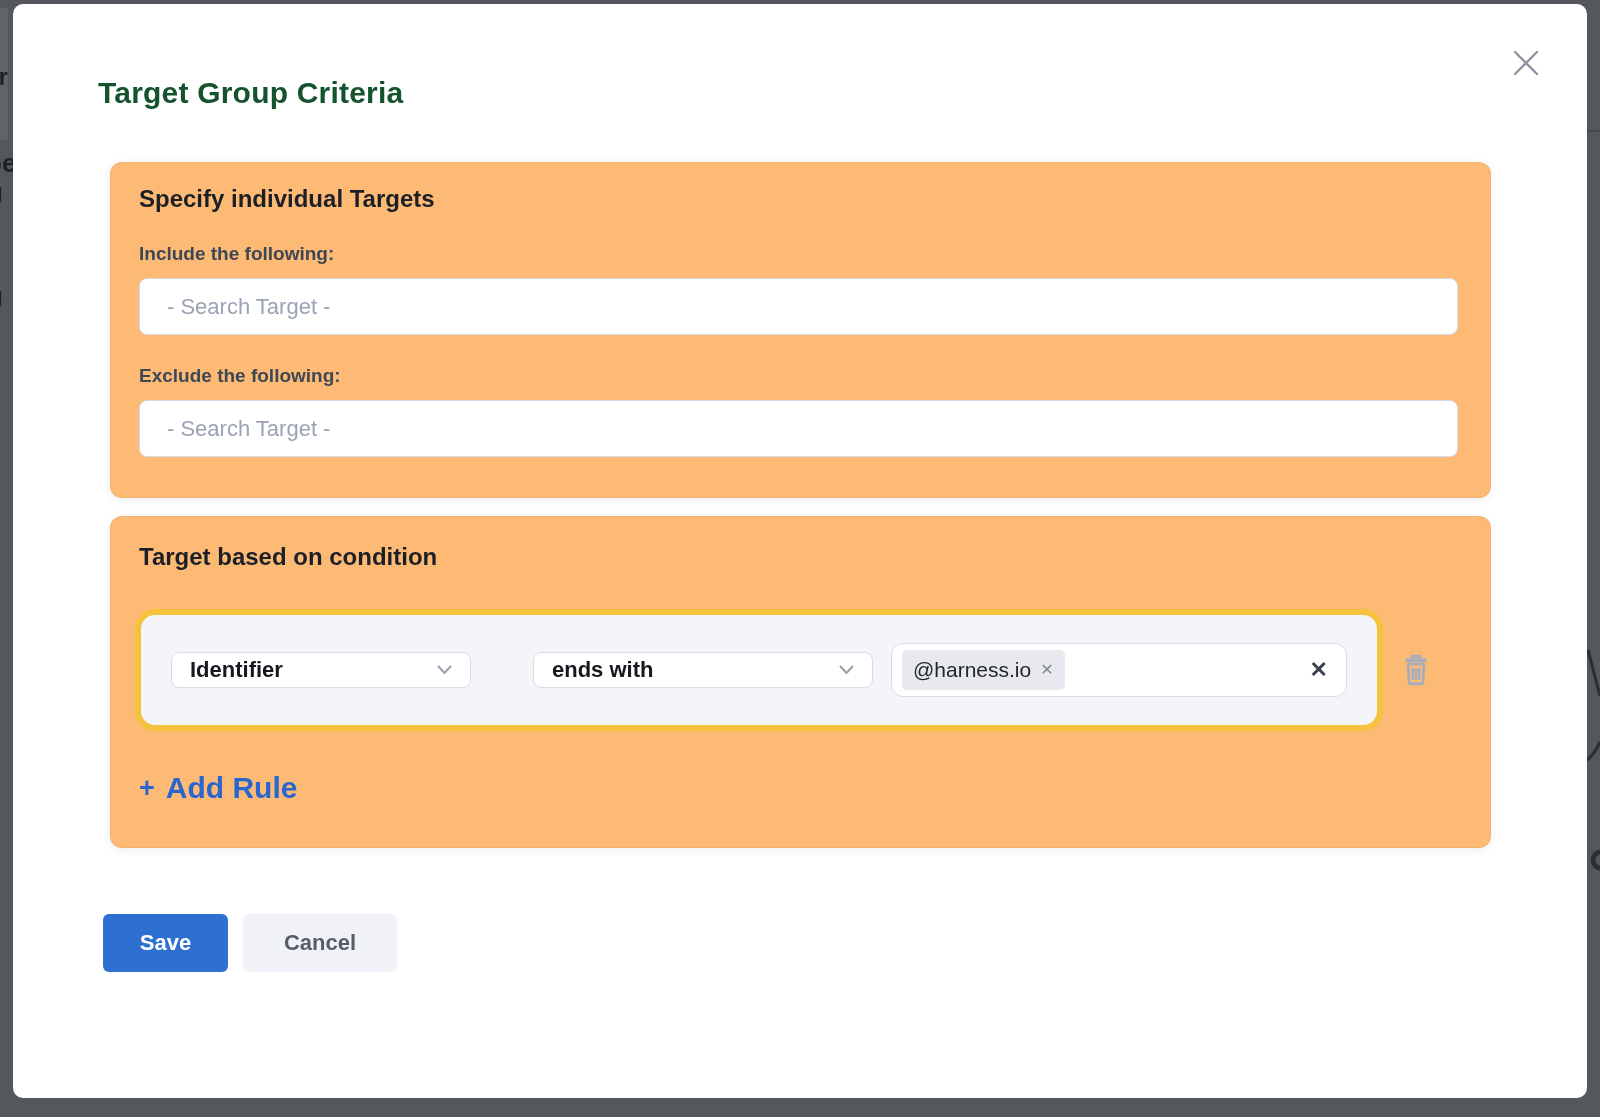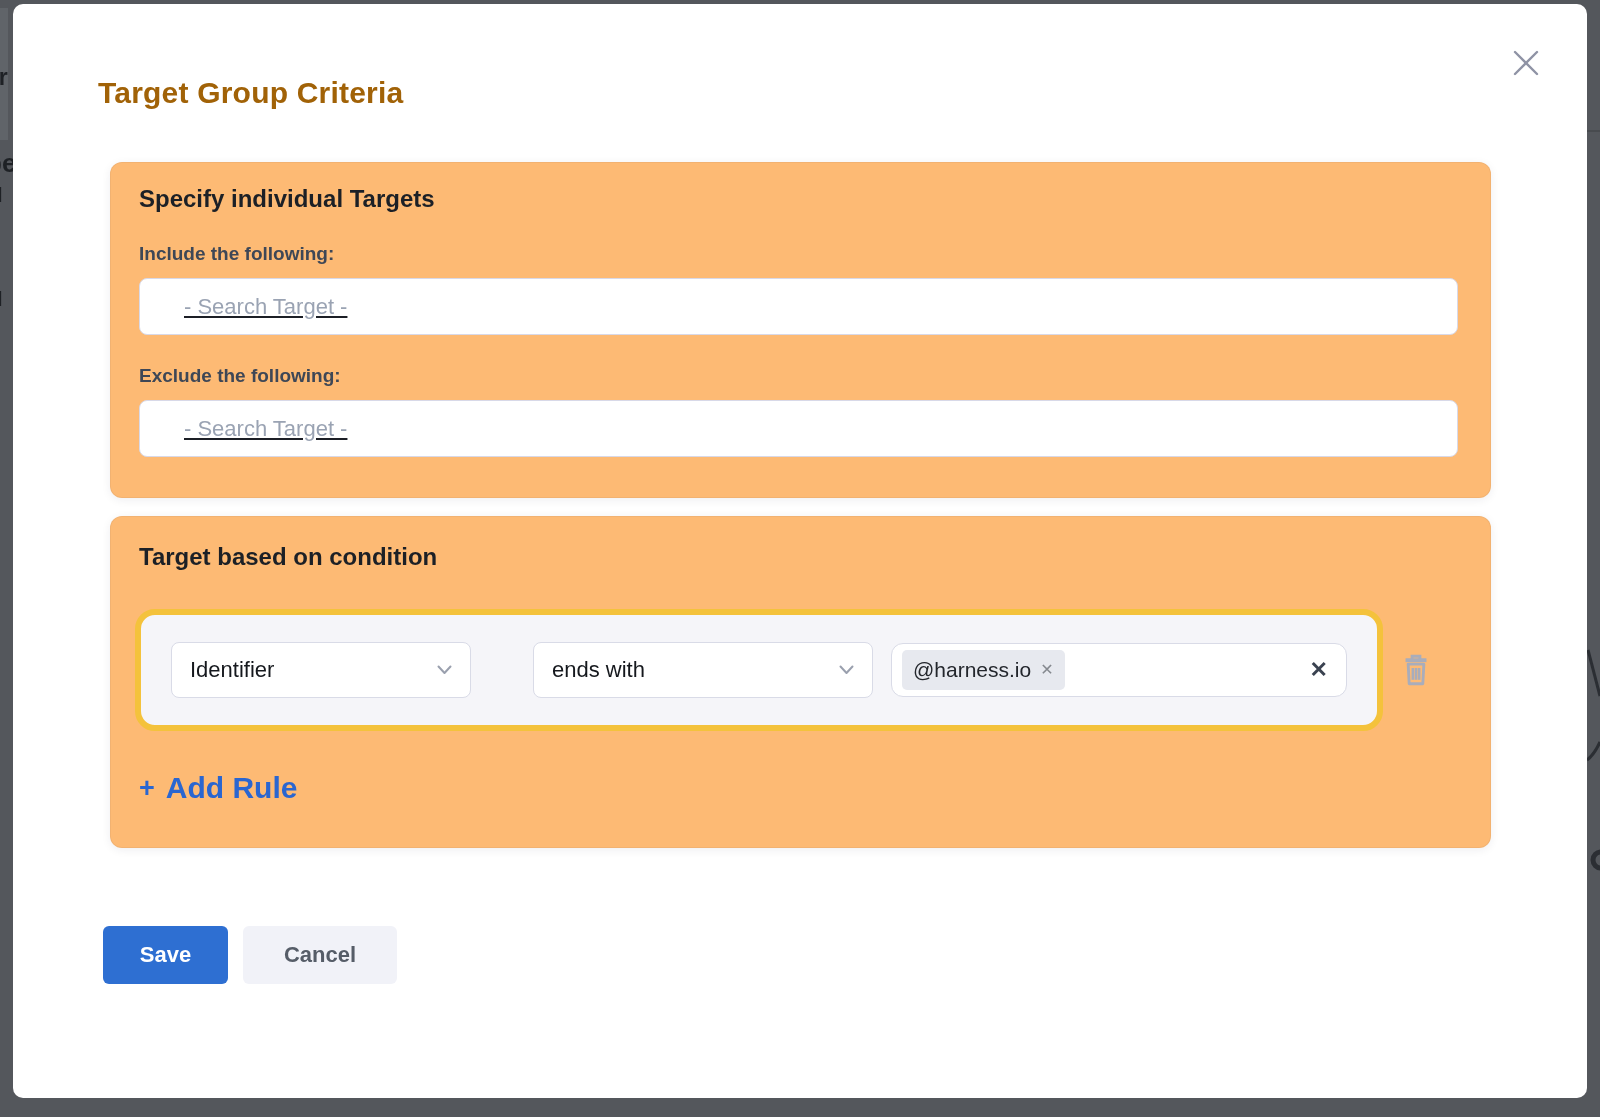--- a/index.html
+++ b/index.html
@@ -32,55 +32,55 @@
   .modal {
     position:absolute; left:13px; top:4px; width:1574px; height:1094px;
     background:#ffffff; border-radius:10px;
     padding:72px 83px 0 85px;
   }
   .close-btn {
     position:absolute; top:42px; right:44px; width:34px; height:34px;
     background:none; border:none; cursor:pointer; padding:2px;
   }
   .modal-title {
-    font-size:30px; font-weight:700; color:#a16207; letter-spacing:.2px;
+    font-size:30px; font-weight:700; color:#14532d; letter-spacing:.2px;
   }
 
   
   .card {
     background:#fdba74; border-radius:12px; margin-left:12px; width:1381px;
     border:1px solid rgba(30,35,60,.05);
     box-shadow:0 2px 10px rgba(30,35,60,.07);
   }
   .card-targets { margin-top:52px; padding:22px 32px 40px 28px; }
   .card-condition { margin-top:18px; padding:26px 24px 42px 24px; }
   .card h2 { font-size:24px; font-weight:600; color:#1c2026; }
   .card-targets h2 { margin-bottom:30px; }
   .card-condition h2 { margin-bottom:38px; margin-left:4px; }
 
   .field-label { font-size:19px; font-weight:700; color:#3e4756; margin-bottom:13px; }
   .search-input {
     width:100%; height:57px; border:1px solid #d8d9e8; border-radius:8px;
-    font-family:inherit; font-size:22px; color:#1c1f26; padding:0 44px;
-    outline:none; background:#fff;text-decoration:underline;
+    font-family:inherit; font-size:22px; color:#1c1f26; padding:0 27px;
+    outline:none; background:#fff;
   }
   .search-input::placeholder { color:#9aa3b3; }
   .gap-between-fields { height:30px; }
 
   
   .rule-row { display:flex; align-items:center; }
   .rule-box {
     flex:none; width:1248px; height:122px;
     border:6px solid #f4c23c; border-radius:20px; background:#f5f5f9;
     display:flex; align-items:center; gap:18px; padding:0 30px;
   }
   .select-box {
-    height:56px; background:#fff; border:1px solid #d9dbe7; border-radius:8px;
+    height:36px; background:#fff; border:1px solid #d9dbe7; border-radius:8px;
     display:flex; align-items:center; justify-content:space-between;
-    padding:0 18px; cursor:pointer;
+    padding:0 18px; cursor:pointer;font-weight:bold;
   }
   .select-box .select-value { font-size:22px; color:#15181d; }
   .select-attribute { width:300px; }
   .select-operator { width:340px;margin-left:44px; }
   .values-box {
     flex:1; height:54px; background:#fff; border:1px solid #d9dbe7; border-radius:12px;
     display:flex; align-items:center; padding:0 16px 0 10px;
   }
   .chip {
     background:#e7e9ef; border-radius:5px; height:40px;
@@ -96,21 +96,21 @@
     margin-top:40px; margin-left:4px;
     background:none; border:none; cursor:pointer;
     display:flex; align-items:center; gap:11px;
     color:#2a66d0; font-family:inherit;
   }
   .add-rule .plus { font-size:27px; font-weight:600; line-height:1; }
   .add-rule .add-rule-label { font-size:30px; font-weight:700; }
 
   
   .footer { margin-top:66px; margin-left:5px; display:flex; gap:15px; }
-  .btn { height:58px; border:none; border-radius:6px; font-family:inherit; font-size:22px; font-weight:700; cursor:pointer;margin-top:12px; }
+  .btn { height:58px; border:none; border-radius:6px; font-family:inherit; font-size:22px; font-weight:700; cursor:pointer; }
   .btn-save { width:125px; background:#2e6fd2; color:#ffffff; }
   .btn-cancel { width:154px; background:#f1f2f8; color:#565d68; }
 </style>
 </head>
 <body>
 
 <div class="backdrop">
   <div class="lighter-strip"></div>
 
   <div class="band-left">

